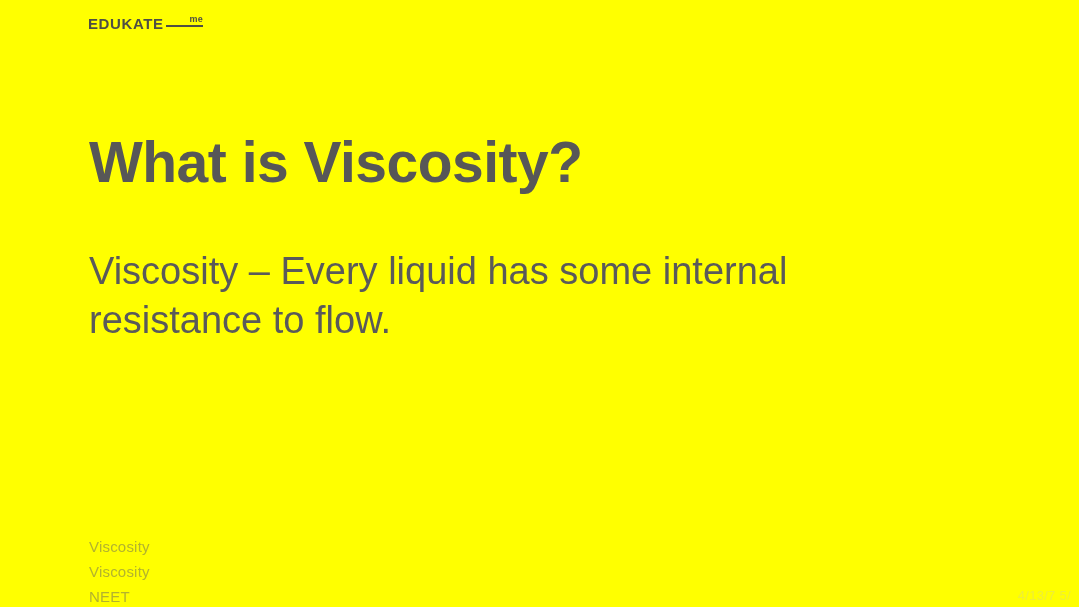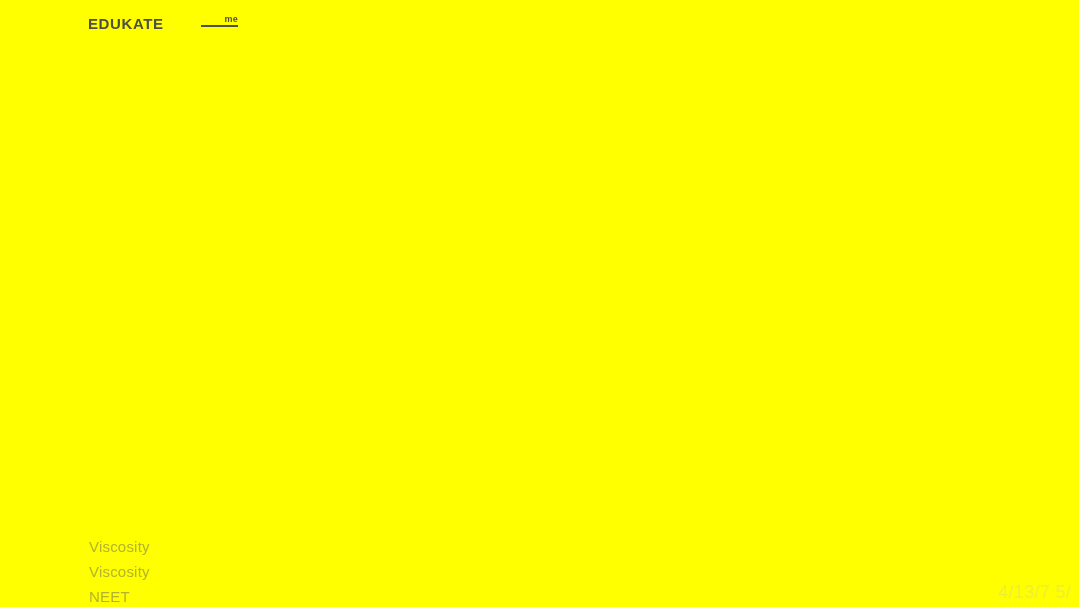--- a/index.html
+++ b/index.html
@@ -23,21 +23,20 @@
 
   
   .brand {
     position: absolute;
     left: 88px;
     top: 16px;
     display: flex;
     align-items: flex-start;
     line-height: 1;
     white-space: nowrap;
-    gap: 35px;
   }
   .brand-word {
     font-size: 15px;
     font-weight: bold;
     letter-spacing: 0.6px;
     color: #4f4f44;
   }
   .brand-sup {
     position: relative;
     font-size: 9px;
@@ -96,37 +95,39 @@
     color: #b3b32e;
     line-height: 25px;
     letter-spacing: 0.2px;
   }
 
   
   .corner-stamp {
     position: absolute;
     right: 8px;
     bottom: 4px;
-    font-size: 18px;
+    font-size: 13px;
     color: #eded3a;
     letter-spacing: 0.3px;
     white-space: nowrap;
   }
 </style>
 </head>
 <body>
 
 <div class="slide">
 
   <div class="brand">
     <span class="brand-word">EDUKATE</span>
     <span class="brand-sup">me</span>
   </div>
 
+  <div class="title">What is Viscosity?</div>
 
+  <div class="body-text">Viscosity – Every liquid has some internal resistance to flow.</div>
 
   <div class="tags">
     <span class="tag">Viscosity</span>
     <span class="tag">Viscosity</span>
     <span class="tag">NEET</span>
   </div>
 
   <div class="corner-stamp">4/13/7 5/</div>
 
 </div>

